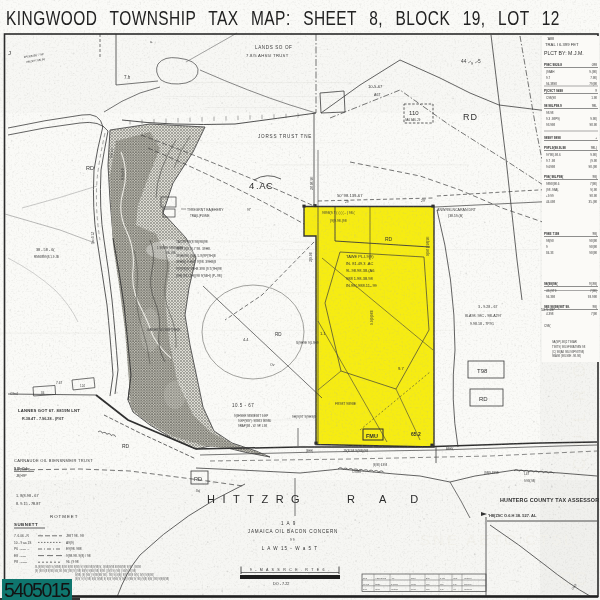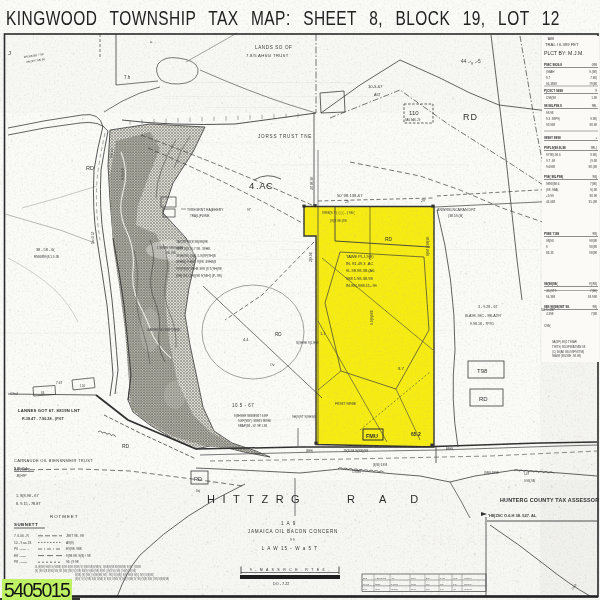--- a/index.html
+++ b/index.html
@@ -1,19 +1,19 @@
 <!DOCTYPE html>
 <html><head><meta charset="utf-8"><style>
 html,body{margin:0;padding:0;background:#fff;}
 body{width:600px;height:600px;overflow:hidden;font-family:"Liberation Sans",sans-serif;}
 svg{font-family:"Liberation Sans",sans-serif;display:block;}
 .title{position:absolute;top:7px;left:6px;font-size:20px;color:#222;
 letter-spacing:0.6px;word-spacing:10px;white-space:nowrap;transform:scaleX(0.773);transform-origin:0 0;}
 .num{position:absolute;left:2px;top:578.5px;font-size:19.5px;color:#131313;letter-spacing:-1.5px;
-background:#bef264;padding:0 3px 0 2px;}
+background:#0f766e;padding:0 3px 0 2px;}
 .wrap{position:relative;width:600px;height:600px;}
 </style></head>
 <body>
 <div class="wrap">
 <svg width="600" height="600" viewBox="0 0 600 600">
       <defs>
 <pattern id="stp" width="3" height="3" patternUnits="userSpaceOnUse">
   <rect width="3" height="3" fill="#e1e0d8"></rect>
   <circle cx="1" cy="1" r="0.78" fill="#4a4a44"></circle>
   <circle cx="2.4" cy="2.3" r="0.5" fill="#6d6d66"></circle>

